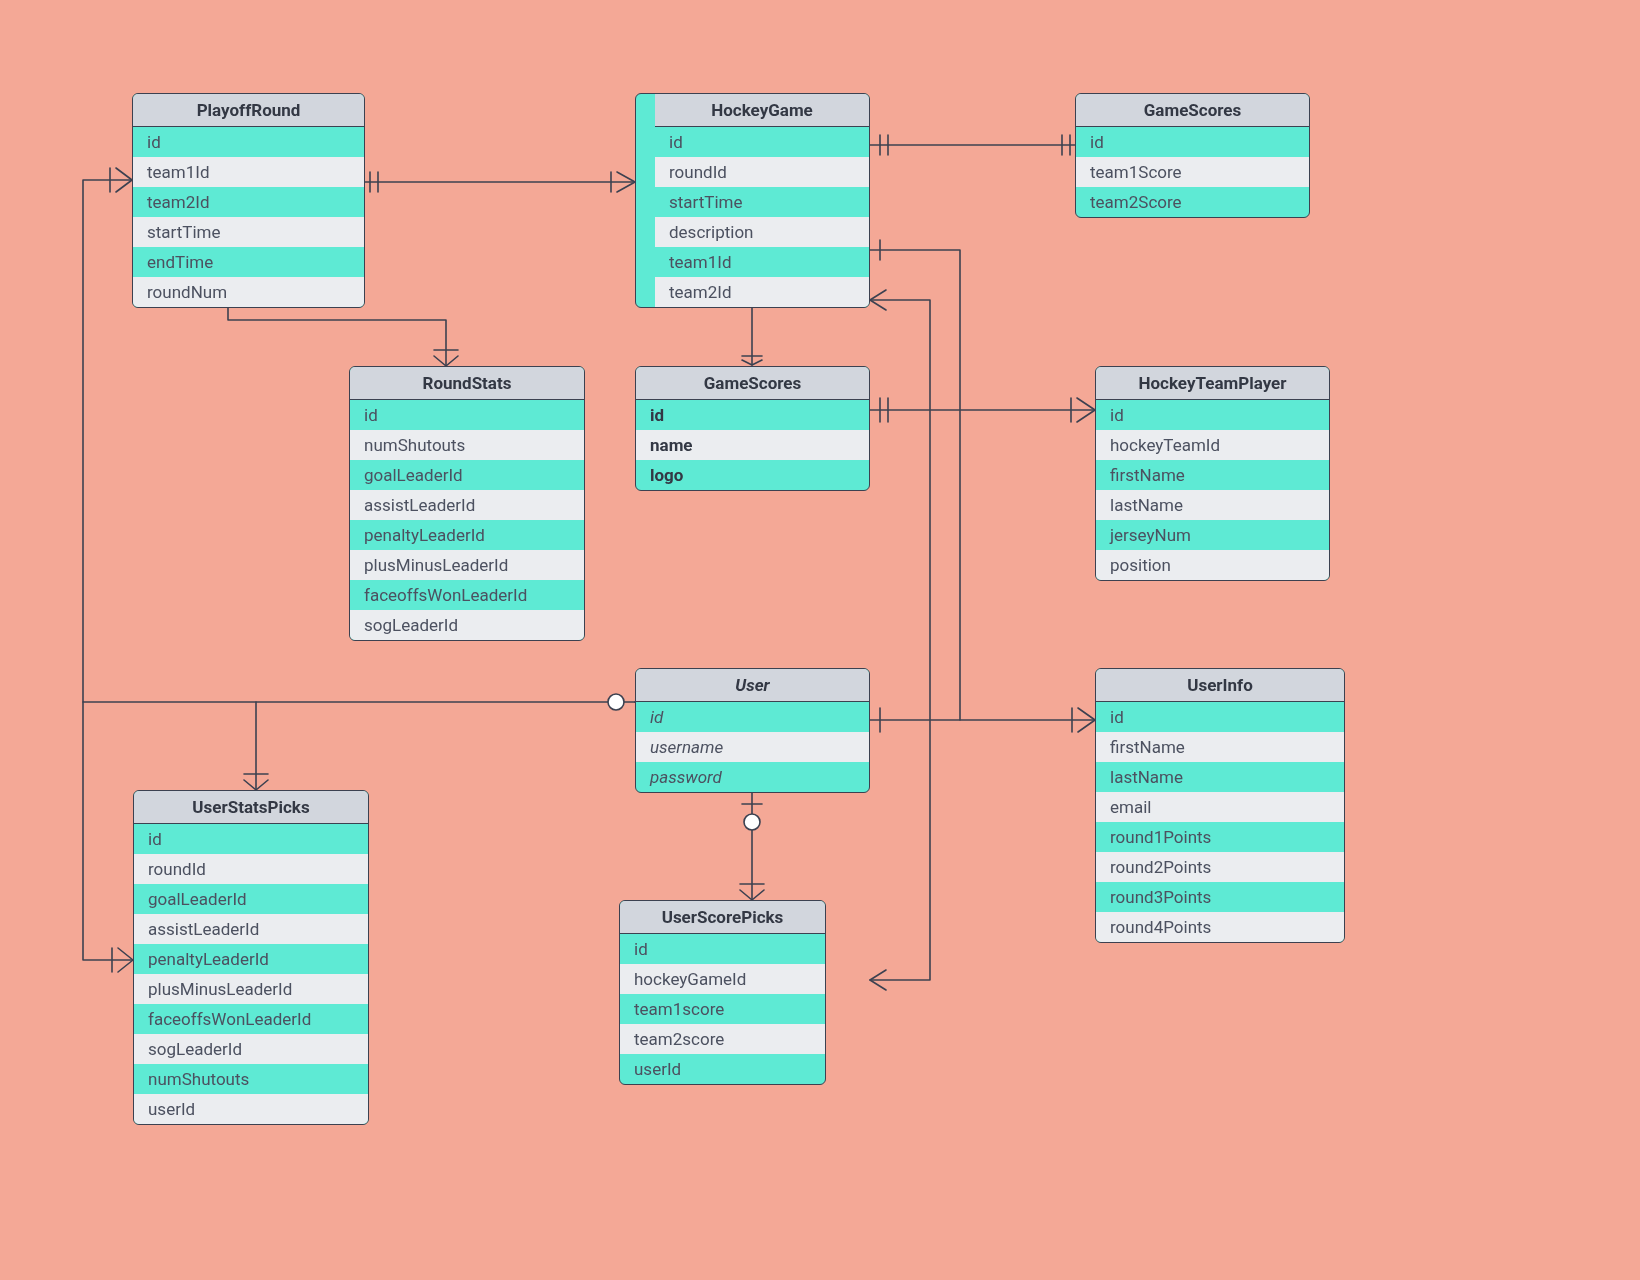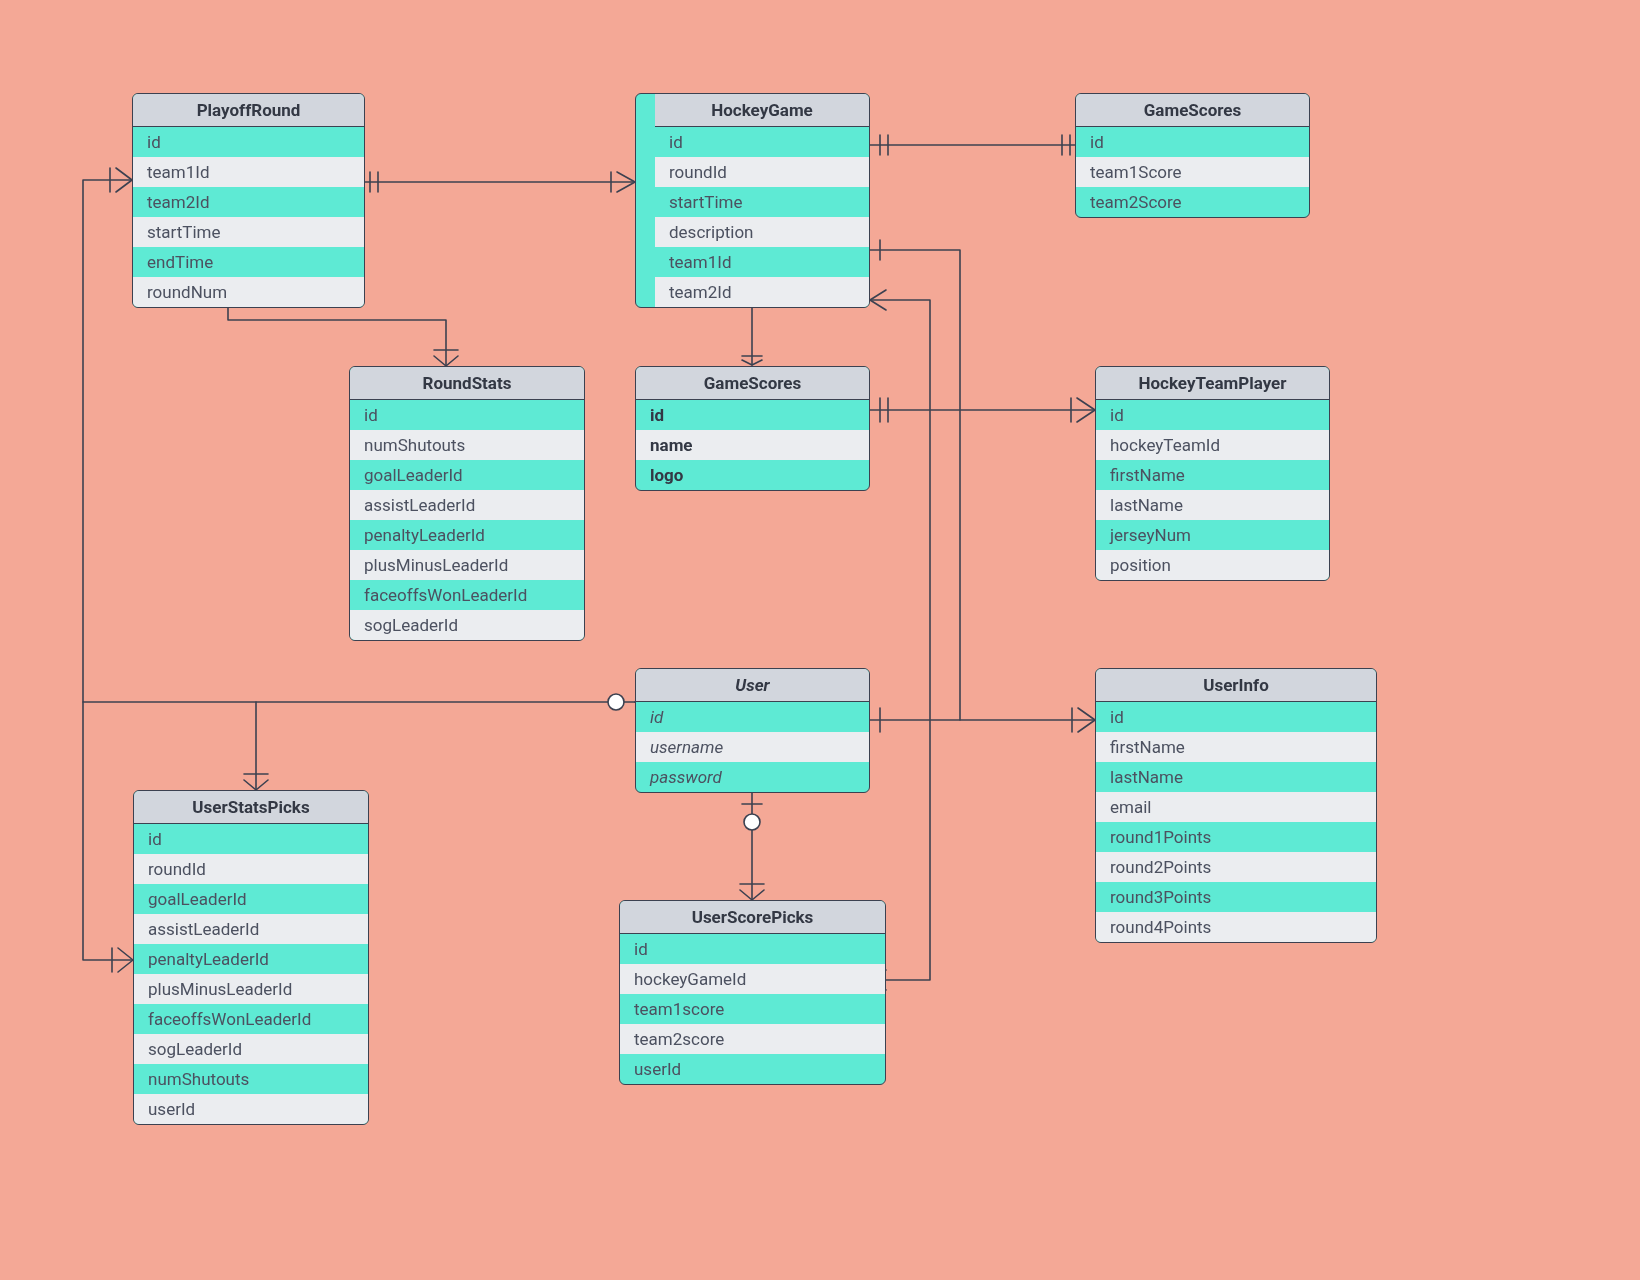--- a/index.html
+++ b/index.html
@@ -180,21 +180,21 @@
       <div class="row alt">lastName</div>
       <div class="row">jerseyNum</div>
       <div class="row alt">position</div>
     </div>
 <div id="ent-user" class="entity" style="left: 635px; top: 668px; width: 235px; font-style: italic;">
       <div class="title">User</div>
       <div class="row">id</div>
       <div class="row alt">username</div>
       <div class="row">password</div>
     </div>
-<div id="ent-userinfo" class="entity" style="left: 1095px; top: 668px; width: 282px;">
+<div id="ent-userinfo" class="entity" style="left: 1095px; top: 668px; width: 250px;">
       <div class="title">UserInfo</div>
       <div class="row">id</div>
       <div class="row alt">firstName</div>
       <div class="row">lastName</div>
       <div class="row alt">email</div>
       <div class="row">round1Points</div>
       <div class="row alt">round2Points</div>
       <div class="row">round3Points</div>
       <div class="row alt">round4Points</div>
     </div>
@@ -204,21 +204,21 @@
       <div class="row alt">roundId</div>
       <div class="row">goalLeaderId</div>
       <div class="row alt">assistLeaderId</div>
       <div class="row">penaltyLeaderId</div>
       <div class="row alt">plusMinusLeaderId</div>
       <div class="row">faceoffsWonLeaderId</div>
       <div class="row alt">sogLeaderId</div>
       <div class="row">numShutouts</div>
       <div class="row alt">userId</div>
     </div>
-<div id="ent-userscorepicks" class="entity" style="left: 619px; top: 900px; width: 267px;">
+<div id="ent-userscorepicks" class="entity" style="left: 619px; top: 900px; width: 207px;">
       <div class="title">UserScorePicks</div>
       <div class="row">id</div>
       <div class="row alt">hockeyGameId</div>
       <div class="row">team1score</div>
       <div class="row alt">team2score</div>
       <div class="row">userId</div>
     </div>
 
 </div>
 

